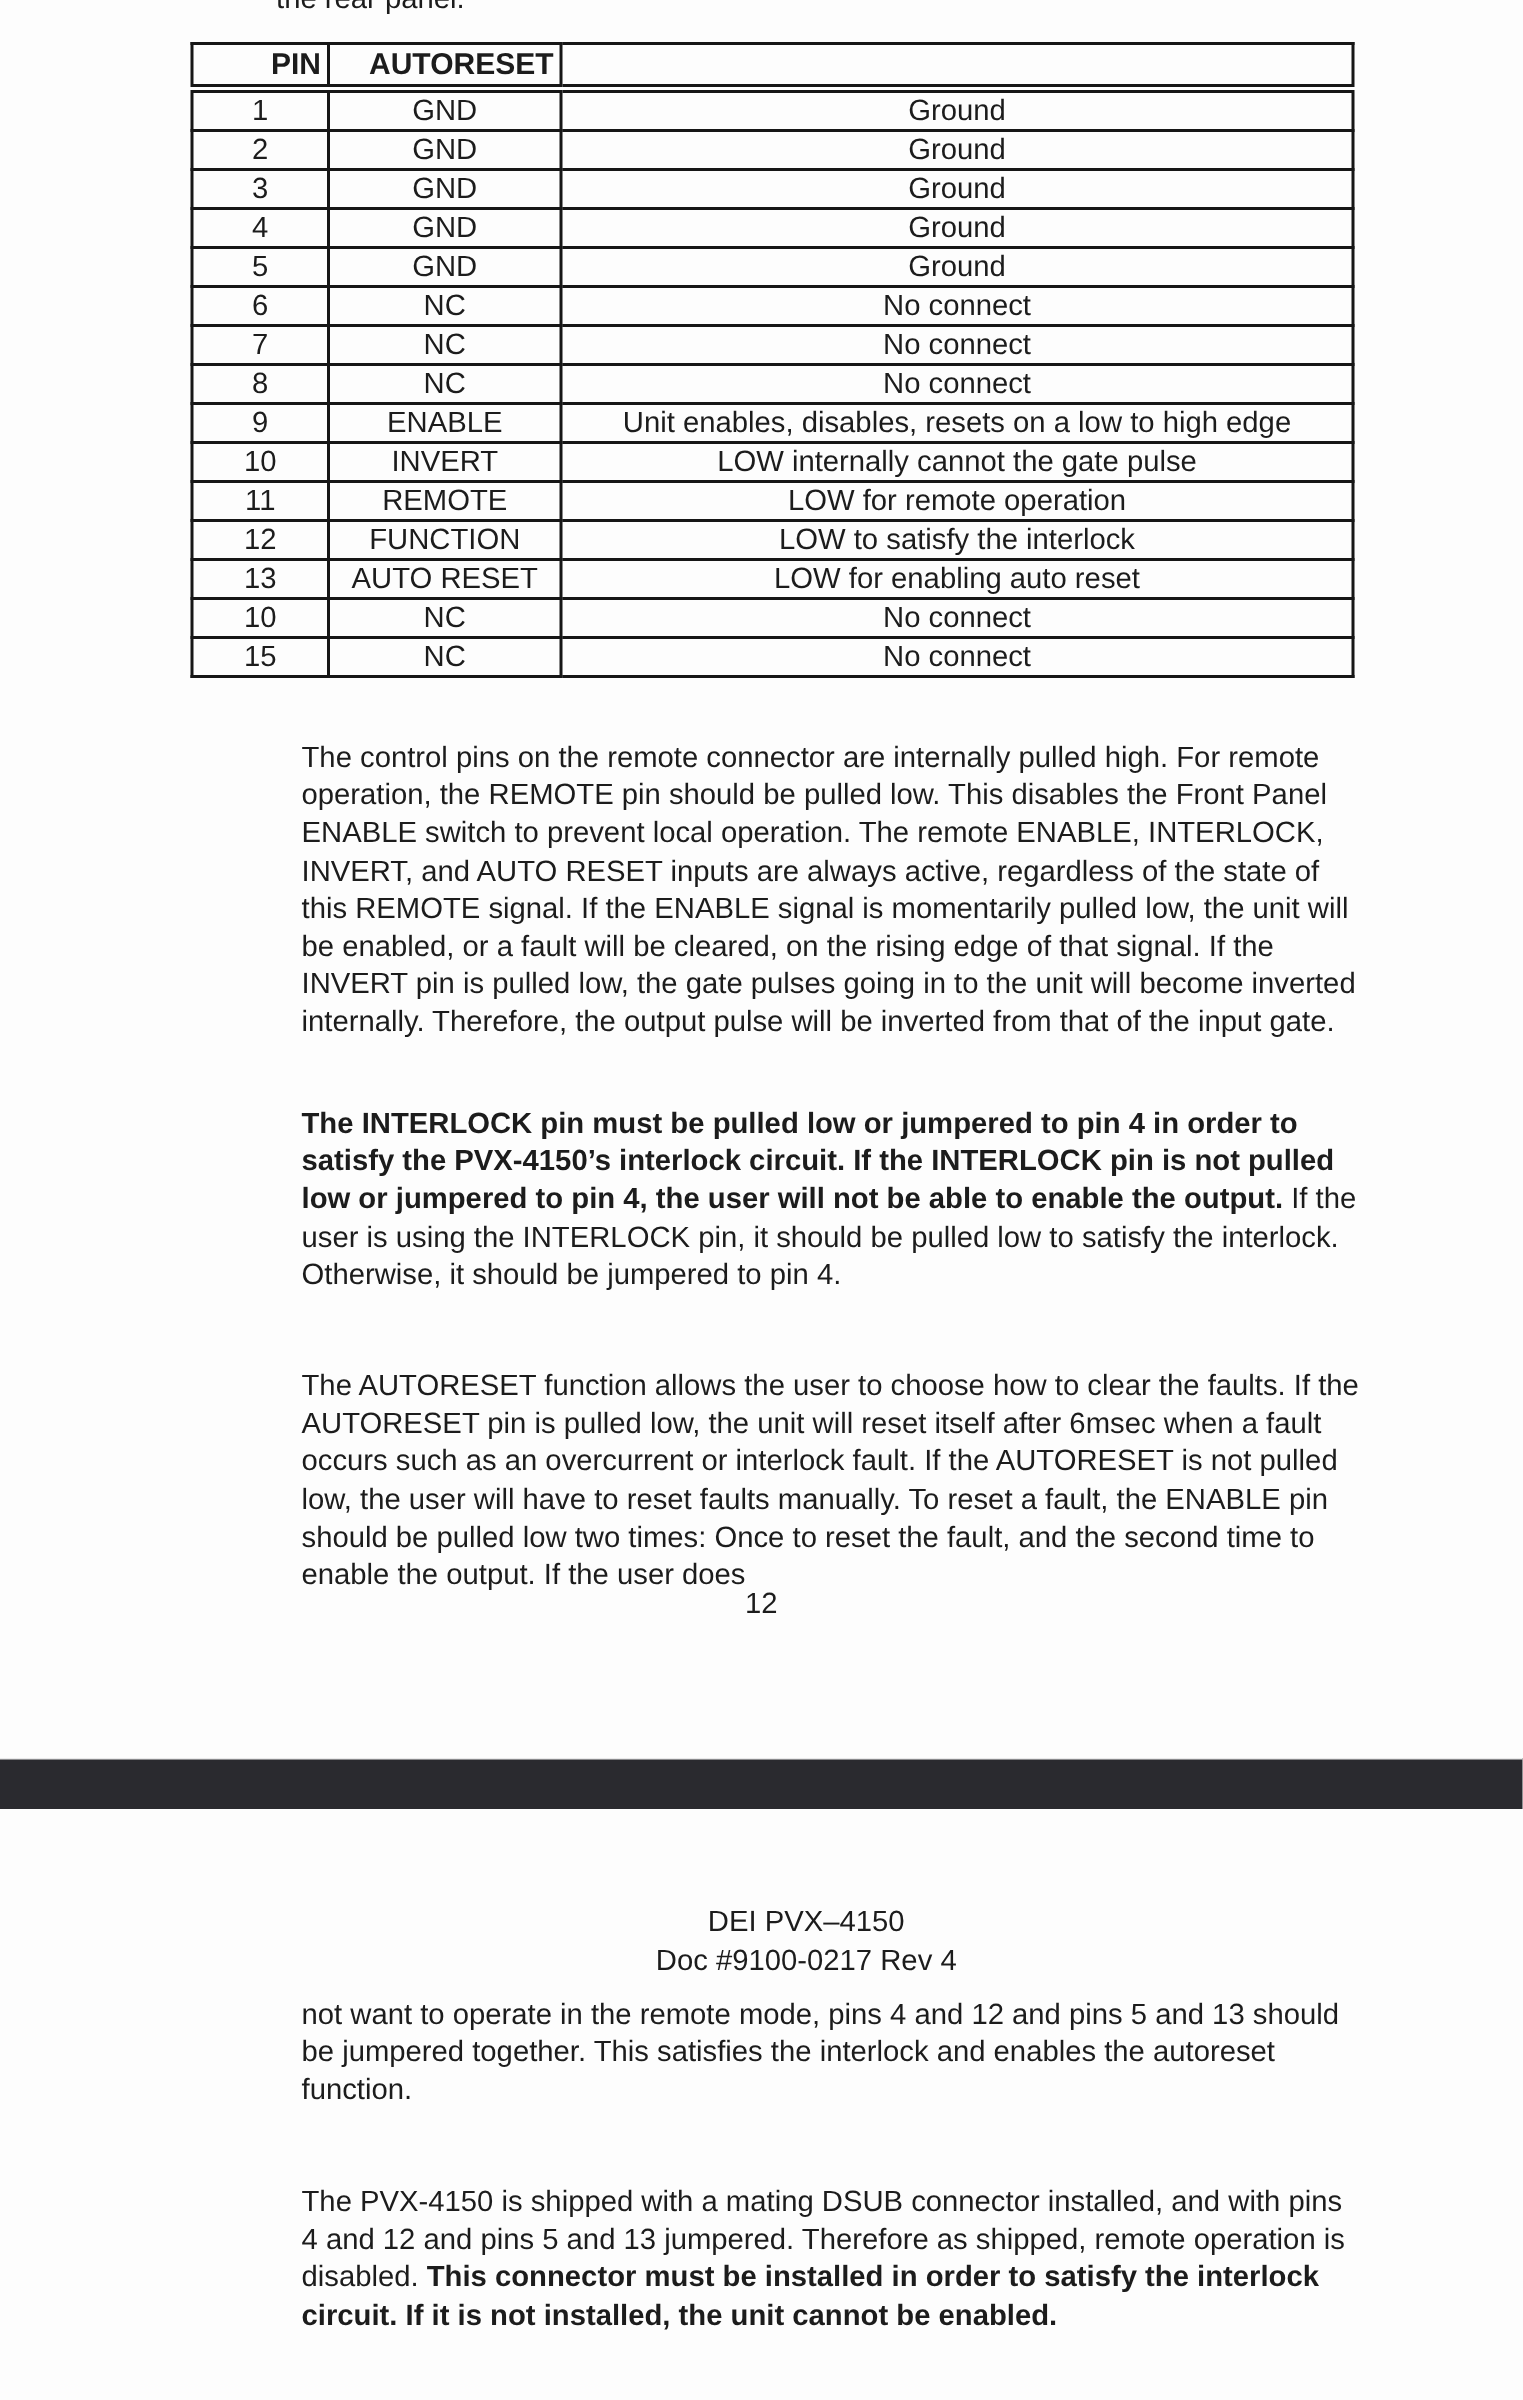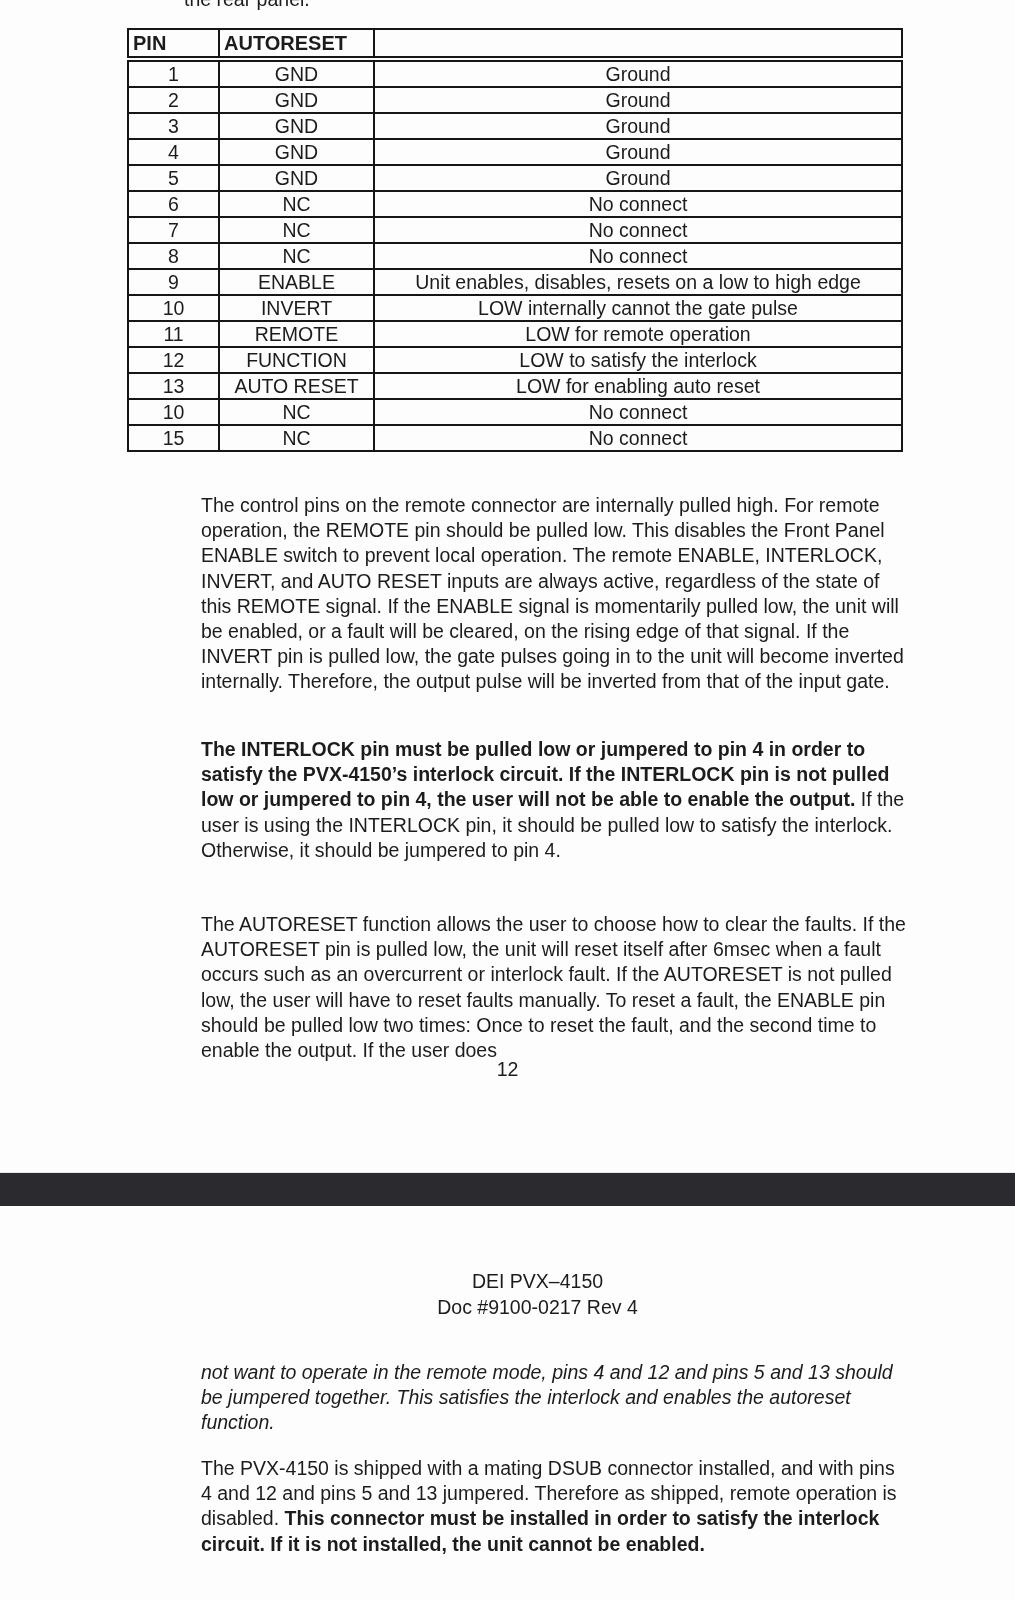--- a/index.html
+++ b/index.html
@@ -34,38 +34,38 @@
   table.pin-table th, table.pin-table td {
     border: 2px solid #161616;
     padding: 0 4px;
     overflow: hidden;
     white-space: nowrap;
   }
   table.pin-table th {
     height: 26px;
     font-size: 20px;
     font-weight: bold;
-    text-align: left;
+    text-align: right;
     border-bottom: 6px double #161616;
   }
   table.pin-table td { height: 24px; text-align: center; }
   table.pin-table td:first-child { text-align: center; }
 
   .body-para {
     position: absolute;
     left: 185px; width: 708px;
     font-size: 19.5px; line-height: 25.2px;
     margin: 16px;
   }
   .body-para .bold { font-weight: bold; }
 
   .p1 { top: 477px; }
   .p2 { top: 721px; }
   .p3 { top: 896px; }
-  .p4 { top: 1344px; font-style: italic; }
+  .p4 { top: 1315px; }
   .p5 { top: 1440px; }
 
   .page-number {
     position: absolute;
     left: 0; top: 1058px; width: 1015px;
     text-align: center;
     font-size: 19.5px;
   }
 
   .separator-bar {

